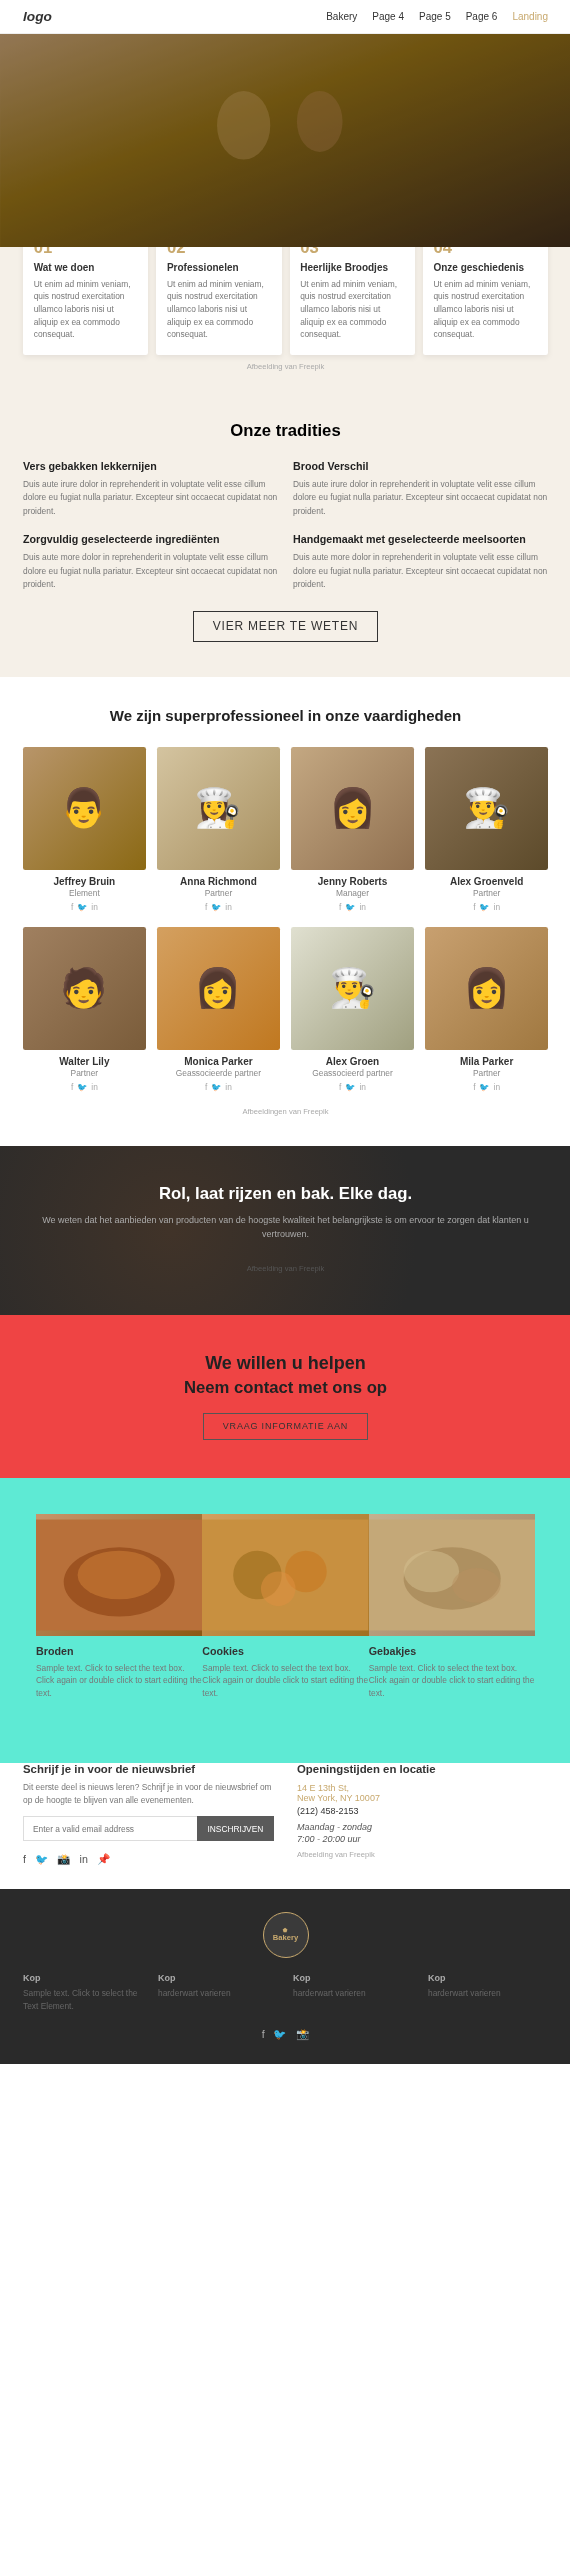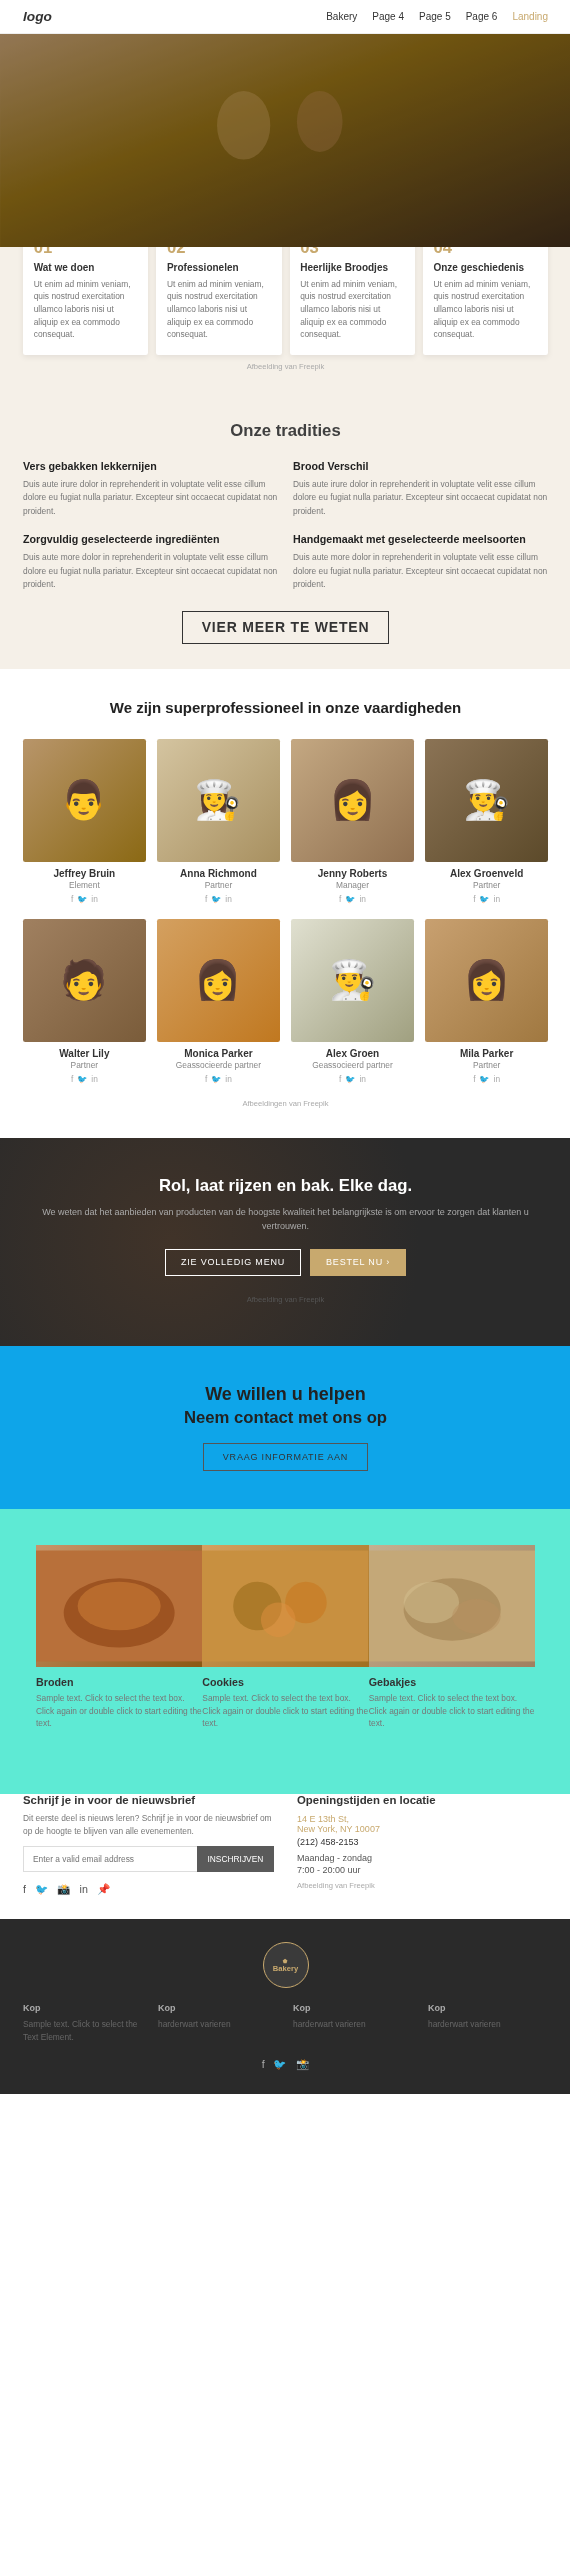--- a/index.html
+++ b/index.html
@@ -42,29 +42,29 @@
       background: #fff; padding: 13.7px 10.7px; flex: 1; border-radius: 2.3px;
       box-shadow: 0 1.5px 6px rgba(0,0,0,0.08);
     }
     .card-num { font-size: 16.7px; font-weight: bold; color: #c8a96e; margin-bottom: 4.6px; }
     .card-title { font-size: 10px; font-weight: bold; margin-bottom: 4.6px; }
     .card-text { font-size: 8.4px; color: #777; line-height: 1.5; }
     .attribution { text-align: center; font-size: 7.6px; color: #aaa; padding: 7.6px 0 3.8px; }
 
     
     .traditions-section { background: #f5f0e8; padding: 23px; }
-    .traditions-section h2 { text-align: center; font-size: 16.7px; margin-bottom: 19px; color: #404040; }
+    .traditions-section h2 { text-align: center; font-size: 16.7px; margin-bottom: 19px; color: #000000; }
     .traditions-grid { display: grid; grid-template-columns: 1fr 1fr; gap: 15px; }
     .tradition-item h3 { font-size: 10.7px; margin-bottom: 6px; color: #222; }
     .tradition-item p { font-size: 8.4px; color: #777; line-height: 1.6; }
     .btn-outline {
-      display: block; margin: 19px auto 2px; padding: 7.6px 19px;
-      border: 0.8px solid #333; background: transparent; font-size: 14px;
+      display: block; margin: 19px auto 12px; padding: 7.6px 19px;
+      border: 0.8px solid #333; background: transparent; font-size: 12px;
       text-transform: uppercase; letter-spacing: 0.8px; cursor: pointer;
-      color: #333; width: fit-content; font-weight: bold;
+      color: #333; width: fit-content;
     }
 
     
     .team-section { padding: 30px 23px; background: #fff; }
     .team-section h2 { text-align: center; font-size: 15px; margin-bottom: 23px; color: #222; }
     .team-grid { display: grid; grid-template-columns: repeat(4, 1fr); gap: 11.4px; margin-bottom: 15px; }
     .team-member { text-align: center; }
     .member-photo {
       width: 100%; aspect-ratio: 1; background: #c8b89a; border-radius: 2.3px;
       margin-bottom: 6px; overflow: hidden; display: flex; align-items: center; justify-content: center;
@@ -102,21 +102,21 @@
       cursor: pointer;
     }
     .btn-gold {
       padding: 7.6px 15px; background: #c8a96e; border: 0.8px solid #c8a96e;
       color: #fff; font-size: 9px; text-transform: uppercase; letter-spacing: 0.8px;
       cursor: pointer;
     }
     .cta-dark .attribution { color: #555; }
 
     
-    .contact-section { background: #0ea5e9; padding: 38px 29px; text-align: center; }
+    .contact-section { background: #ef4444; padding: 38px 29px; text-align: center; }
     .contact-section h2 { font-size: 18px; margin-bottom: 3.8px; color: #222; }
     .contact-section h3 { font-size: 16.7px; margin-bottom: 15px; color: #222; }
     .btn-contact {
       display: inline-block; padding: 7.6px 19px;
       border: 0.8px solid #555; background: transparent; font-size: 9px;
       text-transform: uppercase; letter-spacing: 0.8px; cursor: pointer; color: #333;
     }
 
     
     .products-section { background: #5eead4; padding: 36px; }
@@ -143,21 +143,21 @@
     }
     .newsletter-form button {
       padding: 6.9px 10.7px; background: #5a5a5a; color: #fff; border: none;
       font-size: 8.4px; text-transform: uppercase; cursor: pointer;
     }
     .social-icons { display: flex; gap: 9px; margin-top: 11.4px; font-size: 10.7px; color: #555; }
 
     .hours-title { font-size: 11.4px; font-weight: bold; margin-bottom: 7.6px; }
     .address { font-size: 9px; color: #c8a96e; margin-bottom: 3px; }
     .phone { font-size: 9px; margin-bottom: 6px; }
-    .hours-text { font-size: 9px; color: #555; margin-bottom: 2.3px; }
+    .hours-text { font-size: 9px; color: #555; margin-bottom: 2.3px; font-style: italic; }
     .hours-attribution { font-size: 7.6px; color: #aaa; margin-top: 6px; }
 
     
     footer {
       background: #2a2a2a; padding: 23px;
       display: flex; flex-direction: column; align-items: center;
     }
     .footer-logo {
       width: 46px; height: 46px; border-radius: 50%; background: #3a3a3a;
       display: flex; align-items: center; justify-content: center;
@@ -363,24 +363,20 @@
     </div>
   </div>
   <div class="team-attribution">Afbeeldingen van Freepik</div>
 </div>
 
 <div class="cta-dark">
   <div class="cta-dark-bg"></div>
   <div class="cta-dark-content">
     <h2>Rol, laat rijzen en bak. Elke dag.</h2>
     <p>We weten dat het aanbieden van producten van de hoogste kwaliteit het belangrijkste is om ervoor te zorgen dat klanten u vertrouwen.</p>
-    <div class="cta-buttons">
-      <button class="btn-white">ZIE VOLLEDIG MENU</button>
-      <button class="btn-gold">BESTEL NU ›</button>
-    </div>
     <div class="attribution" style="color:#555; margin-top:11.4px;">Afbeelding van Freepik</div>
   </div>
 </div>
 
 <div class="contact-section">
   <h2>We willen u helpen</h2>
   <h3>Neem contact met ons op</h3>
   <button class="btn-contact">VRAAG INFORMATIE AAN</button>
 </div>
 

